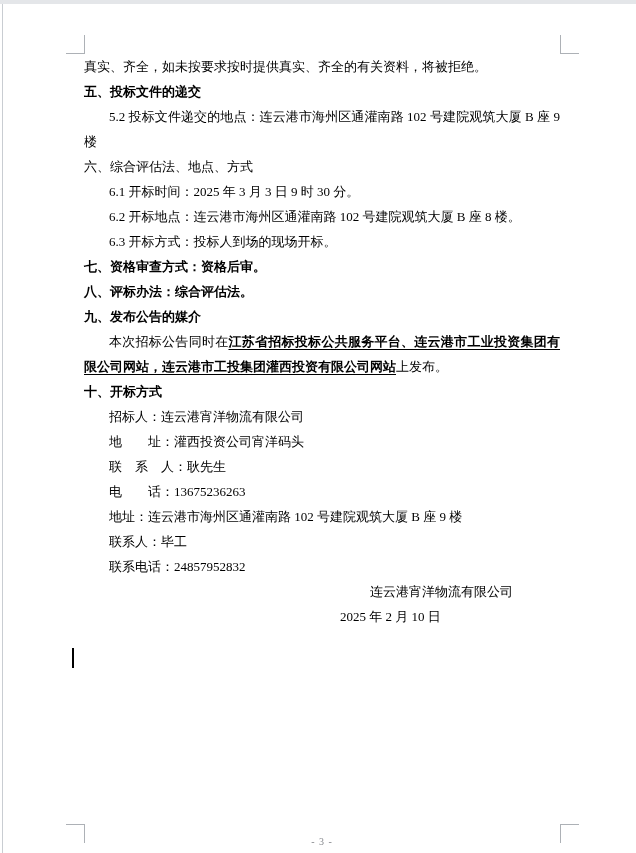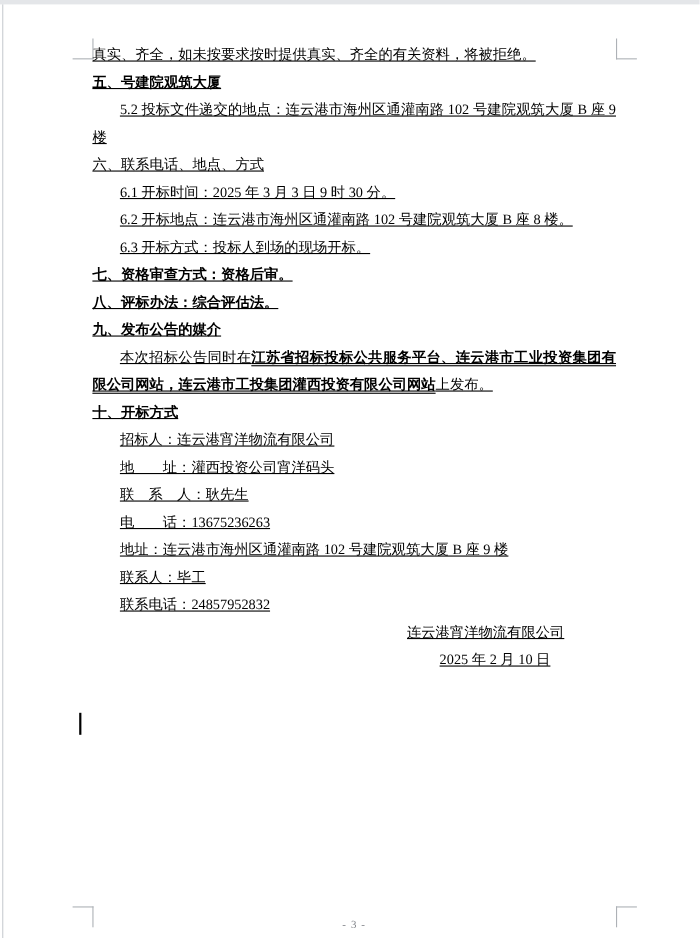--- a/index.html
+++ b/index.html
@@ -25,35 +25,34 @@
     position: absolute; width: 18px; height: 18px;
     border: 0 solid #adb1b6;
   }
   .mark.tl { left: 66px;  top: 35px;  border-right-width: 1px; border-bottom-width: 1px; }
   .mark.tr { left: 560px; top: 35px;  border-left-width: 1px;  border-bottom-width: 1px; }
   .mark.bl { left: 66px;  top: 824px; border-right-width: 1px; border-top-width: 1px; }
   .mark.br { left: 560px; top: 824px; border-left-width: 1px;  border-top-width: 1px; }
 
   
   .text-area {
-    position: absolute; left: 84px; top: 37px; width: 476px;
+    position: absolute; left: 84px; top: 54px; width: 476px;
     font-size: 13px; line-height: 25px;
     text-align: justify;
-    text-decoration: underline;
   }
   .text-area p { margin: 0; }
   .indent { text-indent: 25px; }
   .bold { font-weight: bold; }
   .em-underline {
     font-weight: bold;
     text-decoration: underline;
     text-underline-offset: 3px;
   }
   .signature { margin-top: 19px; padding-left: 239px; text-align: center; }
-  .date-line { margin-top: 10px; padding-left: 256px; text-align: center; }
+  .date-line { margin-top: 10px; padding-left: 256px; text-align: left; }
 
   
   .caret {
     position: absolute; left: 72px; top: 648px;
     width: 2px; height: 20px; background: #000;
   }
   
   .page-number {
     position: absolute; left: 84px; top: 836px; width: 476px;
     text-align: center;
@@ -69,24 +68,24 @@
 
 <div class="mark tl"></div>
 <div class="mark tr"></div>
 <div class="mark bl"></div>
 <div class="mark br"></div>
 
 <div class="text-area">
 
   <p>真实、齐全，如未按要求按时提供真实、齐全的有关资料，将被拒绝。</p>
 
-  <p class="bold">五、号建院观筑大厦</p>
+  <p class="bold">五、投标文件的递交</p>
   <p class="indent">5.2 投标文件递交的地点：连云港市海州区通灌南路 102 号建院观筑大厦 B 座 9 楼</p>
 
-  <p>六、联系电话、地点、方式</p>
+  <p>六、综合评估法、地点、方式</p>
   <p class="indent">6.1 开标时间：2025 年 3 月 3 日 9 时 30 分。</p>
   <p class="indent">6.2 开标地点：连云港市海州区通灌南路 102 号建院观筑大厦 B 座 8 楼。</p>
   <p class="indent">6.3 开标方式：投标人到场的现场开标。</p>
 
   <p class="bold">七、资格审查方式：资格后审。</p>
   <p class="bold">八、评标办法：综合评估法。</p>
   <p class="bold">九、发布公告的媒介</p>
 
   <p class="indent">
     <span>本次招标公告同时在</span><span class="em-underline">江苏省招标投标公共服务平台、连云港市工业投资集团有限公司网站，连云港市工投集团灌西投资有限公司网站</span><span>上发布。</span>

